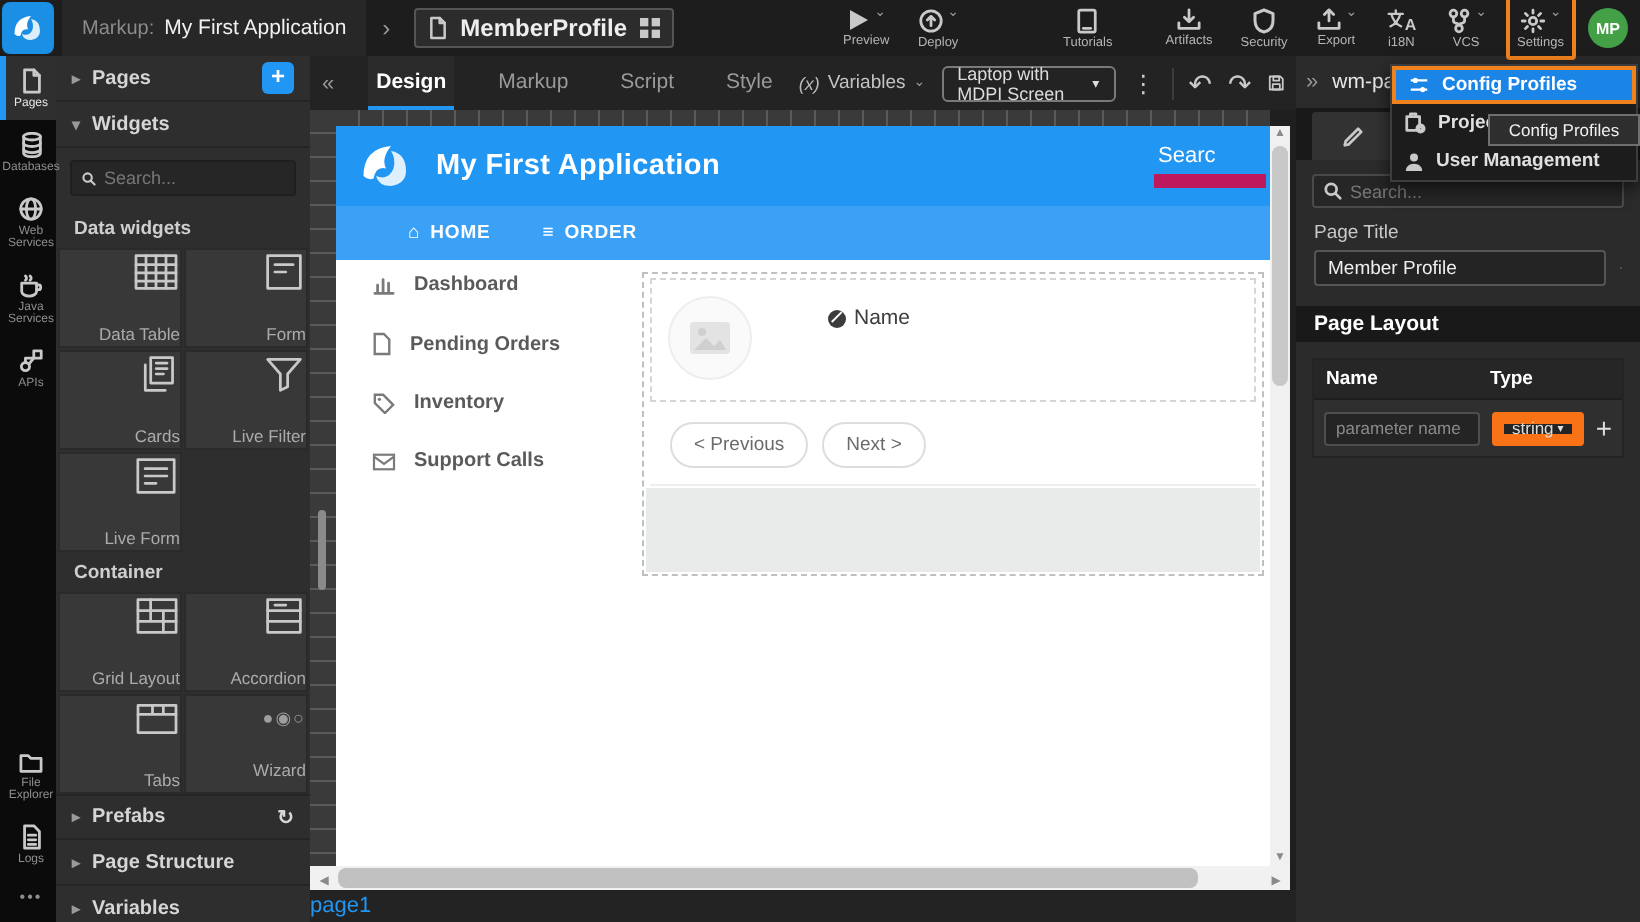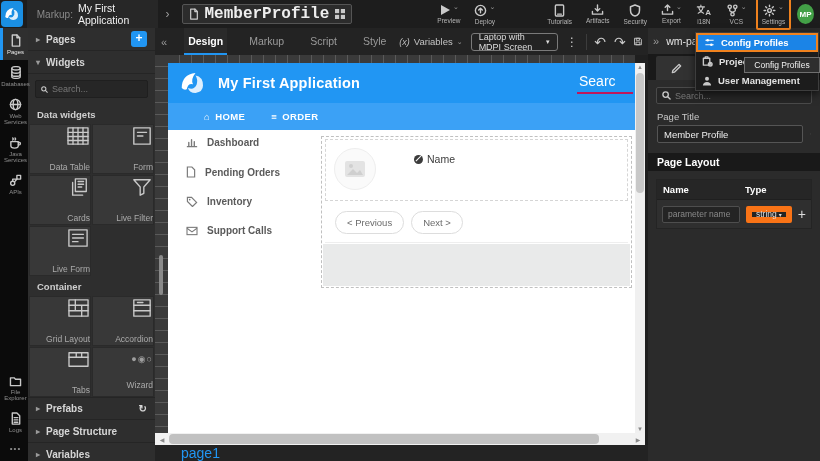--- a/index.html
+++ b/index.html
@@ -11,21 +11,21 @@
   svg.ic-fill { fill:#c9c9c9; stroke:none; }
 
   
   .topbar { left:0; top:0; width:820px; height:28px; background:#1d1d1d; display:flex; align-items:center; z-index:30; }
   .logo-sq { width:26px; height:26px; margin:1px 4px 1px 1px; border-radius:4px; background:#1a8fe3; display:flex; align-items:center; justify-content:center; }
   .proj { display:flex; align-items:center; gap:5px; background:#272727; height:28px; padding:0 10px; }
   .proj-label { color:#8a8a8a; font-size:10px; }
   .proj-name { color:#f0f0f0; font-size:10.5px; }
   .crumb-chev { color:#9a9a9a; font-size:12px; margin:0 8px; }
   .page-select { display:flex; align-items:center; gap:6px; background:#2c2c2c; border:1px solid #555; border-radius:2px; height:20px; padding:0 6px; margin-left:4px; }
-  .page-select .val { color:#eee; font-size:16px; font-weight:bold;font-family:Liberation Mono, monospace; }
+  .page-select .val { color:#eee; font-size:12px; font-weight:bold; }
   .tb-action { display:flex; flex-direction:column; align-items:center; justify-content:center; gap:1px; color:#b5b5b5; font-size:6.5px; height:28px; padding:0 7px; cursor:pointer; }
   .tb-action .row { display:flex; align-items:flex-start; gap:2px; }
   .tb-caret { color:#9a9a9a; font-size:7px; line-height:6px; }
   .settings-wrap { border:2px solid #f0821e; border-radius:2px; margin:0 2px; }
   .avatar { width:20px; height:20px; border-radius:50%; background:#43a047; color:#fff; font-size:8px; font-weight:bold; display:flex; align-items:center; justify-content:center; margin:0 6px 0 4px; }
 
   
   .sidebar { left:0; top:28px; width:28px; height:433px; background:#0b0b0b; display:flex; flex-direction:column; z-index:20; }
   .sb-item { display:flex; flex-direction:column; align-items:center; gap:2px; padding:6px 0 5px; color:#8f8f8f; font-size:6px; text-align:center; border-left:3px solid transparent; cursor:pointer; }
   .sb-item.active { background:#2f2f2f; border-left:3px solid #2196f3; color:#e8e8e8; }
@@ -61,21 +61,21 @@
 
   .vruler { left:0; top:27px; width:13px; height:378px; background:#3a3a3a;
             background-image:repeating-linear-gradient(to bottom, transparent 0 11px, #5a5a5a 11px 12px); }
   .vruler-thumb { left:4px; top:200px; width:4px; height:40px; background:#8a8a8a; border-radius:2px; position:absolute; }
   .hruler { left:13px; top:27px; width:467px; height:8px; background:#3a3a3a;
             background-image:repeating-linear-gradient(to right, transparent 0 11px, #5a5a5a 11px 12px); }
 
   .page-area { left:13px; top:35px; width:467px; height:370px; background:#fff; overflow:hidden; }
   .app-header { left:0; top:0; width:467px; height:40px; background:#2196f3; display:flex; align-items:center; position:absolute; }
   .app-title { color:#fff; font-size:14.5px; font-weight:bold; margin-left:10px; letter-spacing:.2px; }
-  .app-search { margin-left:auto; margin-right:2px; color:#fff; font-size:14px; border-bottom:2px solid #be185d; padding:0 2px 3px; width:56px; }
+  .app-search { margin-left:auto; margin-right:2px; color:#fff; font-size:11px; border-bottom:7px solid #be185d; padding:0 2px 3px; width:56px; }
   .app-nav { left:0; top:40px; width:467px; height:27px; background:#3ba1f6; display:flex; align-items:center; gap:26px; padding-left:36px; position:absolute; color:#fff; font-size:9.5px; font-weight:bold; letter-spacing:.4px; }
   .nav-item { display:flex; align-items:center; gap:5px; cursor:pointer; }
   .app-menu { left:0; top:65px; width:140px; position:absolute;text-align:right; }
   .menu-item { display:flex; align-items:center; gap:9px; padding:9px 0 9px 18px; color:#5a5a5a; font-size:10px; font-weight:bold; cursor:pointer; }
   .list-wrap { left:153px; top:73px; width:311px; height:152px; position:absolute; border:1px dashed #c0c0c0; background:#fff; }
   .card { position:absolute; left:3px; top:2px; right:3px; height:62px; border:1px dashed #d5d5d5; background:#fff; display:flex; }
   .avatar-ph { width:42px; height:42px; border-radius:50%; background:#fafafa; border:1px solid #eee; margin:8px 0 0 8px; display:flex; align-items:center; justify-content:center; }
   .name-row { display:flex; align-items:center; gap:4px; margin:12px 0 0 38px; height:14px; }
   .bind-dot { width:9px; height:9px; border-radius:50%; background:#3c3c3c; position:relative; }
   .bind-dot::after { content:""; position:absolute; left:1px; top:3.5px; width:7px; height:1.4px; background:#fff; transform:rotate(-45deg); }
@@ -83,21 +83,21 @@
   .pager-row { position:absolute; left:3px; top:66px; right:3px; height:40px; background:#fff; display:flex; align-items:center; gap:7px; padding-left:10px; border-bottom:1px solid #eee; }
   .pill { border:1px solid #ddd; border-radius:13px; background:#fff; color:#6b6b6b; font-size:9.5px; padding:5px 11px; cursor:pointer; }
   .gray-block { position:absolute; left:1px; top:107px; right:1px; bottom:1px; background:#e9eaea; }
 
   .vscroll { left:480px; top:35px; width:10px; height:370px; background:#f0f0f0; position:absolute; }
   .vscroll .thumb { position:absolute; left:1px; top:10px; width:8px; height:120px; background:#c8c8c8; border-radius:4px; }
   .scroll-arr { color:#8a8a8a; font-size:6px; width:10px; text-align:center; position:absolute; }
   .hscroll { left:0px; top:405px; width:490px; height:12px; background:#f1f1f1; position:absolute; }
   .hscroll .thumb { position:absolute; left:14px; top:1px; width:430px; height:10px; background:#c1c1c1; border-radius:4px; }
   .cv-bottom { left:0; top:417px; width:493px; height:16px; background:#232323; position:absolute; display:flex; align-items:center; }
-  .page-tab { color:#2196f3; font-size:14px; margin-left:26px; cursor:pointer; }
+  .page-tab { color:#2196f3; font-size:11px; cursor:pointer; }
 
   
   .right-panel { left:648px; top:28px; width:172px; height:433px; background:#2b2b2b; z-index:18; }
   .rp-head { display:flex; align-items:center; height:26px; gap:7px; padding-left:5px; color:#e6e6e6; font-size:10.5px; }
   .rp-expand { color:#9a9a9a; font-size:11px; cursor:pointer; }
   .rp-tabstrip { height:26px; background:#191919; display:flex; align-items:flex-end; }
   .rp-tab { width:40px; height:24px; margin-left:8px; background:#323232; border-radius:2px 2px 0 0; display:flex; align-items:center; justify-content:center; cursor:pointer; }
   .rp-search { margin:7px 8px; height:17px; border:1px solid #4a4a4a; border-radius:2px; display:flex; align-items:center; gap:4px; padding:0 5px; background:#262626; }
   .rp-search input { background:transparent; border:0; outline:none; color:#bbb; font-size:9px; width:120px; font-family:inherit; }
   .rp-search input::placeholder { color:#777; }

